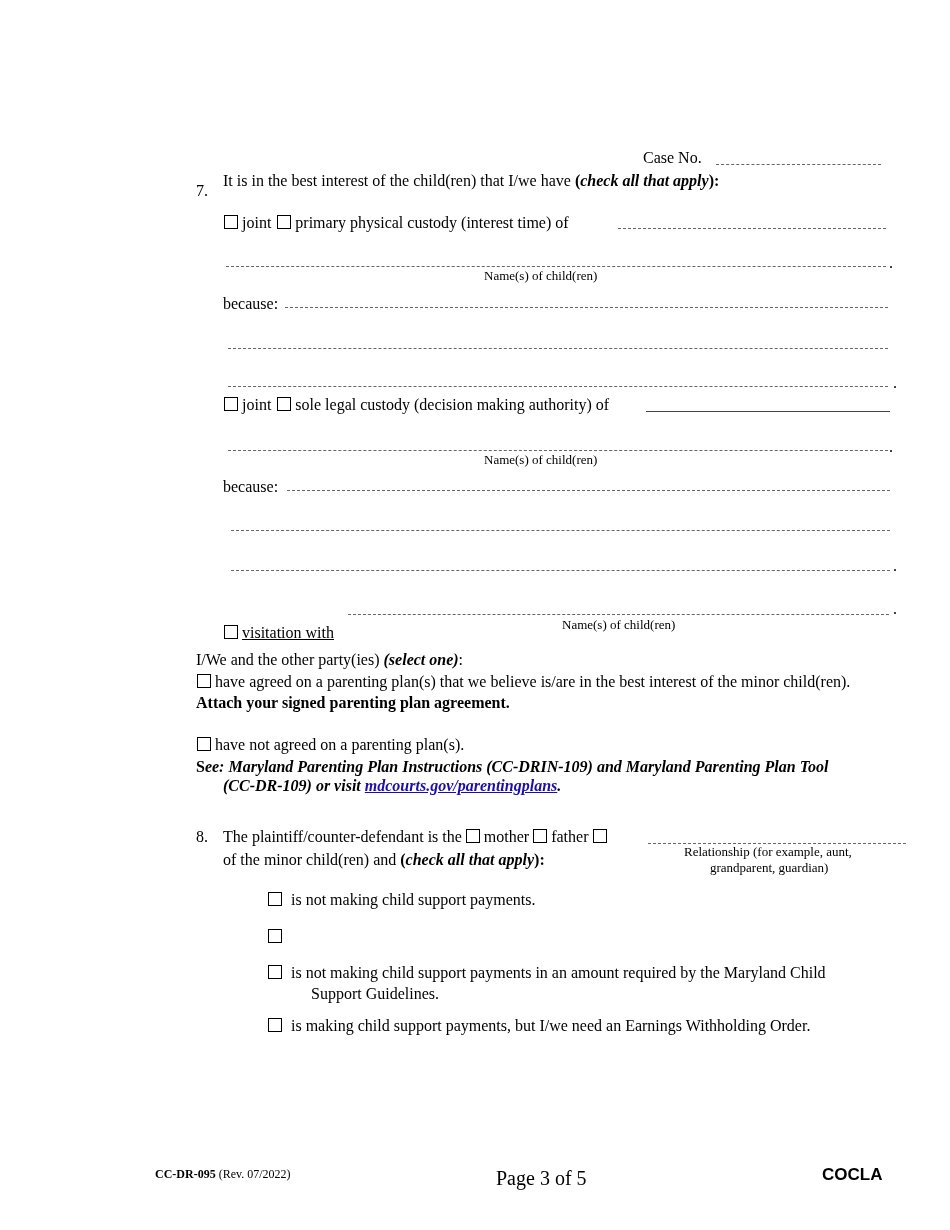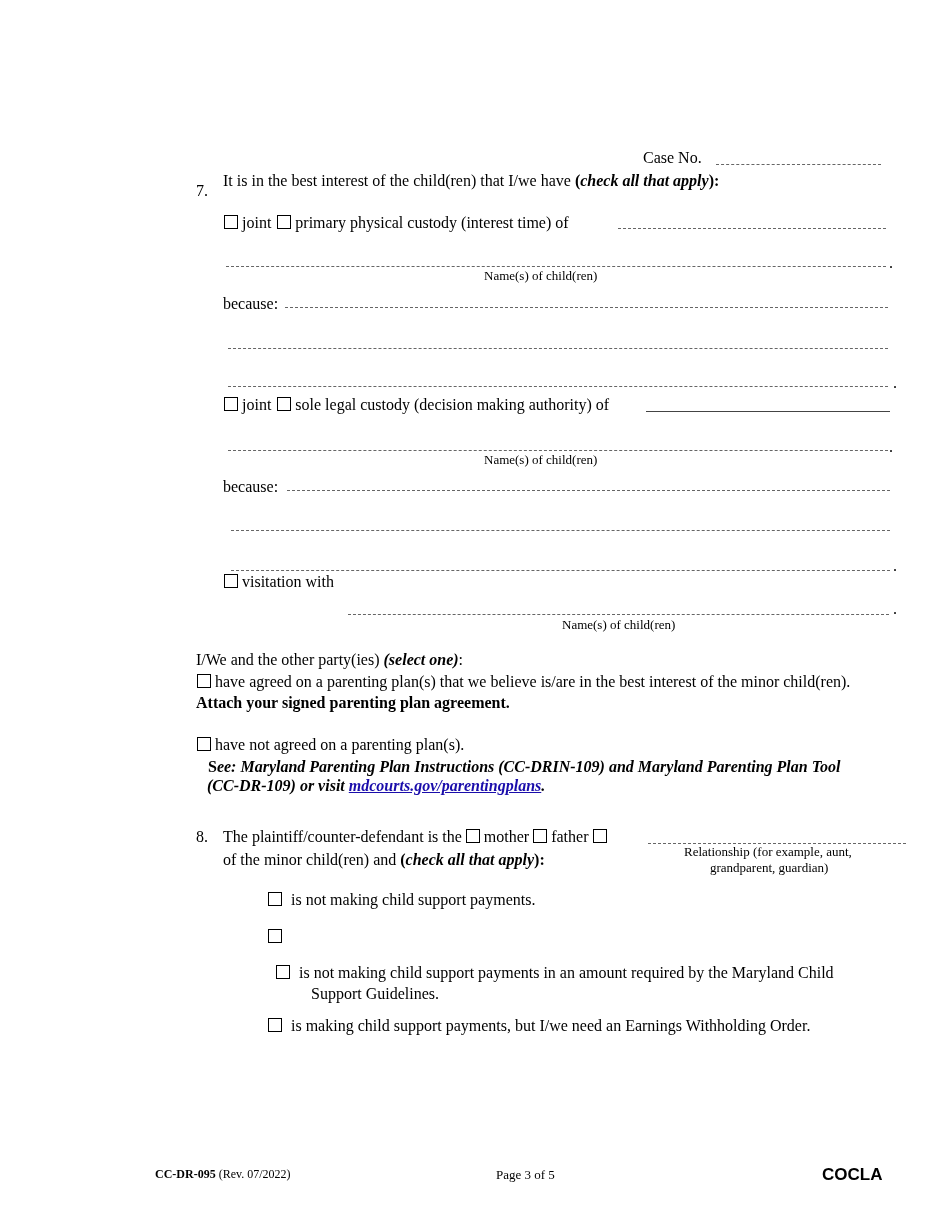--- a/index.html
+++ b/index.html
@@ -48,60 +48,60 @@
 <div class="line" style="left:228px; top:450px; width:660px;"></div>
 <span class="dot" style="left:889px; top:438px;">.</span>
 <span class="abs small" style="left:484px; top:452px;">Name(s) of child(ren)</span>
 
 <span class="abs" style="left:223px; top:478px;">because:</span>
 <div class="line" style="left:287px; top:490px; width:603px;"></div>
 <div class="line" style="left:231px; top:530px; width:659px;"></div>
 <div class="line" style="left:231px; top:570px; width:659px;"></div>
 <span class="dot" style="left:893px; top:557px;">.</span>
 
-<span class="abs" style="left:224px; top:573px;">
+<span class="abs" style="left:224px; top:624px;text-decoration:underline;">
   <span class="cb"></span><span>visitation with</span>
 </span>
 <div class="line" style="left:348px; top:614px; width:541px;"></div>
 <span class="dot" style="left:893px; top:600px;">.</span>
 <span class="abs small" style="left:562px; top:617px;">Name(s) of child(ren)</span>
 
 <span class="abs" style="left:196px; top:651px;"><span>I/We and the other party(ies) </span><span class="bi">(select one)</span><span>:</span></span>
 <span class="abs" style="left:197px; top:673px;">
   <span class="cb"></span><span>have agreed on a parenting plan(s) that we believe is/are in the best interest of the minor child(ren).</span>
 </span>
 <span class="abs b" style="left:196px; top:694px; ">Attach your signed parenting plan agreement.</span>
 
 <span class="abs" style="left:197px; top:736px;">
   <span class="cb"></span><span>have not agreed on a parenting plan(s).</span>
 </span>
-<span class="abs" style="left:196px; top:758px;margin-left:12px;"><span class="b">S</span><span class="bi">ee: Maryland Parenting Plan Instructions (CC-DRIN-109) and Maryland Parenting Plan Tool</span></span>
-<span class="abs" style="left:207px; top:777px;"><span class="bi">(CC-DR-109) or visit </span><span class="link">mdcourts.gov/parentingplans</span><span class="bi">.</span></span>
+<span class="abs" style="left:196px; top:758px;"><span class="b">S</span><span class="bi">ee: Maryland Parenting Plan Instructions (CC-DRIN-109) and Maryland Parenting Plan Tool</span></span>
+<span class="abs" style="left:223px; top:777px;"><span class="bi">(CC-DR-109) or visit </span><span class="link">mdcourts.gov/parentingplans</span><span class="bi">.</span></span>
 
 <span class="abs" style="left:196px; top:828px;">8.</span>
 <span class="abs" style="left:223px; top:828px;">
   <span>The plaintiff/counter-defendant is the</span>
   <span class="cb"></span><span>mother</span>
   <span class="cb"></span><span>father</span>
   <span class="cb"></span>
 </span>
 <div class="line" style="left:648px; top:843px; width:258px;"></div>
 <span class="abs small" style="left:684px; top:844px;">Relationship (for example, aunt,</span>
 <span class="abs small" style="left:710px; top:860px;">grandparent, guardian)</span>
 <span class="abs" style="left:223px; top:851px;"><span>of the minor child(ren) and </span><span class="b">(</span><span class="bi">check all that apply</span><span class="b">):</span></span>
 
 <span class="abs" style="left:268px; top:891px;">
   <span class="cb" style="margin-right:9px;"></span><span>is not making child support payments.</span>
 </span>
 <span class="abs" style="left:268px; top:928px;">
   <span class="cb" style="margin-right:9px;"></span>
 </span>
-<span class="abs" style="left:276px; top:964px;">
+<span class="abs" style="left:268px; top:964px;">
   <span class="cb" style="margin-right:9px;"></span><span>is not making child support payments in an amount required by the Maryland Child</span>
 </span>
 <span class="abs" style="left:311px; top:985px;">Support Guidelines.</span>
 <span class="abs" style="left:268px; top:1017px;">
   <span class="cb" style="margin-right:9px;"></span><span>is making child support payments, but I/we need an Earnings Withholding Order.</span>
 </span>
 
 <span class="abs" style="left:155px; top:1167px; font-size:12px;"><span class="b">CC-DR-095</span><span> (Rev. 07/2022)</span></span>
-<span class="abs" style="left:496px; top:1167px; font-size:13px;">Page 3 of 5</span>
+<span class="abs" style="left:496px; top:1167px; font-size:20px;">Page 3 of 5</span>
 <span class="abs cocla" style="left:810px; top:1165px;">COCLA</span>
 
 </body></html>

